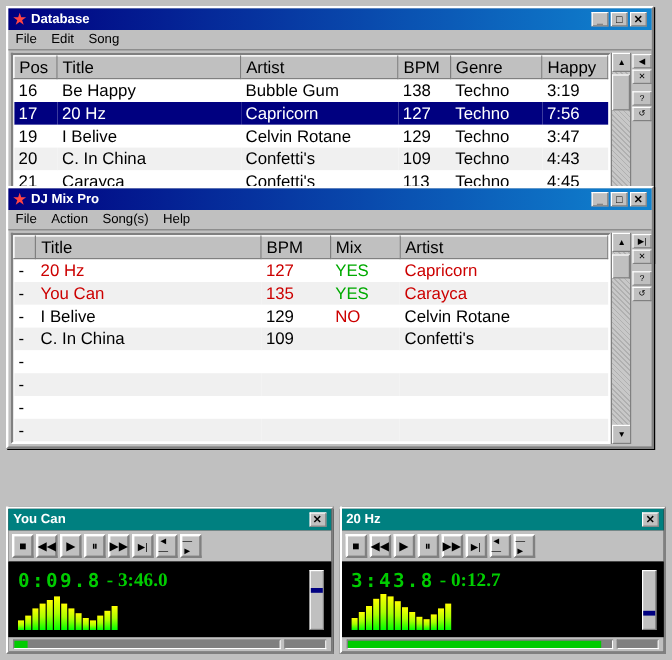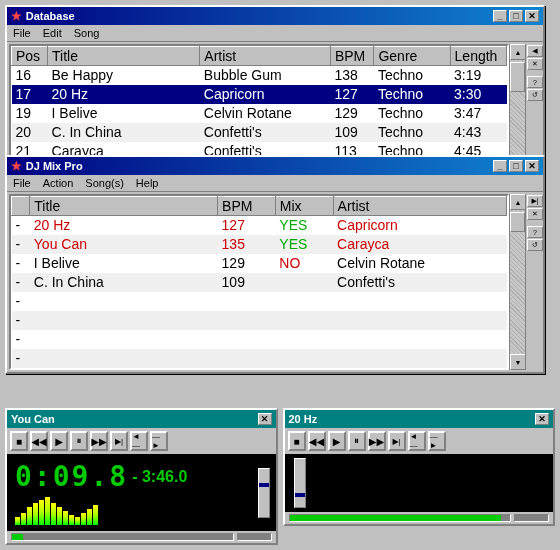--- a/index.html
+++ b/index.html
@@ -185,26 +185,26 @@
       background: #000000;
       color: #00cc00;
       font-family: monospace;
       font-size: 20px;
       font-weight: bold;
       letter-spacing: 2px;
       min-width: 70px;
     }
 
     .time-display-large {
-      font-size: 28px;
+      font-size: 16px;
     }
 
     .time-display-neg {
       color: #00cc00;
-      font-family: Liberation Sans, sans-serif;
+      font-family: Liberation Serif, serif;
       font-size: 18px;
       font-weight: bold;
     }
 
     .eq-bars {
       display: flex;
       align-items: flex-end;
       gap: 1px;
       height: 30px;
       background: #000;
@@ -269,39 +269,39 @@
   <div style="display:flex; margin:2px;">
     <div style="flex:1; border:2px solid; border-color:#808080 #fff #fff #808080; background:white; overflow:hidden;">
       <table class="data-table">
         <thead>
           <tr>
             <th style="width:30px;">Pos</th>
             <th style="width:140px;">Title</th>
             <th style="width:120px;">Artist</th>
             <th style="width:40px;">BPM</th>
             <th style="width:70px;margin-left:12px;">Genre</th>
-            <th style="width:50px;">Length</th>
+            <th style="width:50px;">Happy</th>
           </tr>
         </thead>
         <tbody id="db-tbody">
         <tr>
               <td>16</td>
               <td>Be Happy</td>
               <td>Bubble Gum</td>
               <td>138</td>
               <td>Techno</td>
               <td>3:19</td>
             </tr>
             <tr class="selected">
               <td>17</td>
               <td>20 Hz</td>
               <td>Capricorn</td>
               <td>127</td>
               <td>Techno</td>
-              <td>3:30</td>
+              <td>7:56</td>
             </tr>
             <tr>
               <td>19</td>
               <td>I Belive</td>
               <td>Celvin Rotane</td>
               <td>129</td>
               <td>Techno</td>
               <td>3:47</td>
             </tr>
             <tr>
@@ -535,20 +535,42 @@
         <div class="ctrl-btn ctrl-btn-sm">■</div>
         <div class="ctrl-btn ctrl-btn-sm">◀◀</div>
         <div class="ctrl-btn ctrl-btn-sm">▶</div>
         <div class="ctrl-btn ctrl-btn-sm">⏸</div>
         <div class="ctrl-btn ctrl-btn-sm">▶▶</div>
         <div class="ctrl-btn ctrl-btn-sm" style="font-size:8px;">▶|</div>
         <div class="ctrl-btn ctrl-btn-sm" style="font-size:8px;">◄—</div>
         <div class="ctrl-btn ctrl-btn-sm" style="font-size:8px;">—►</div>
       </div>
       <div class="player-display">
+        <div style="flex:1; background:#000; padding:2px;">
+          <div style="display:flex; align-items:center; gap:4px;">
+            <div class="time-display time-display-large">3:43.8</div>
+            <div class="time-display-neg" style="font-size:16px;">- 0:12.7</div>
+          </div>
+          <div class="eq-bars" id="p2-eq" style="margin-top:4px; height:28px;">
+          <div style="width: 5px; height: 10px; background: linear-gradient(to top, rgb(0, 255, 0), rgb(170, 255, 0), rgb(255, 255, 0));"></div>
+              <div style="width: 5px; height: 15px; background: linear-gradient(to top, rgb(0, 255, 0), rgb(170, 255, 0), rgb(255, 255, 0));"></div>
+              <div style="width: 5px; height: 20px; background: linear-gradient(to top, rgb(0, 255, 0), rgb(170, 255, 0), rgb(255, 255, 0));"></div>
+              <div style="width: 5px; height: 26px; background: linear-gradient(to top, rgb(0, 255, 0), rgb(170, 255, 0), rgb(255, 255, 0));"></div>
+              <div style="width: 5px; height: 30px; background: linear-gradient(to top, rgb(0, 255, 0), rgb(170, 255, 0), rgb(255, 255, 0));"></div>
+              <div style="width: 5px; height: 28px; background: linear-gradient(to top, rgb(0, 255, 0), rgb(170, 255, 0), rgb(255, 255, 0));"></div>
+              <div style="width: 5px; height: 24px; background: linear-gradient(to top, rgb(0, 255, 0), rgb(170, 255, 0), rgb(255, 255, 0));"></div>
+              <div style="width: 5px; height: 19px; background: linear-gradient(to top, rgb(0, 255, 0), rgb(170, 255, 0), rgb(255, 255, 0));"></div>
+              <div style="width: 5px; height: 15px; background: linear-gradient(to top, rgb(0, 255, 0), rgb(170, 255, 0), rgb(255, 255, 0));"></div>
+              <div style="width: 5px; height: 11px; background: linear-gradient(to top, rgb(0, 255, 0), rgb(170, 255, 0), rgb(255, 255, 0));"></div>
+              <div style="width: 5px; height: 9px; background: linear-gradient(to top, rgb(0, 255, 0), rgb(170, 255, 0), rgb(255, 255, 0));"></div>
+              <div style="width: 5px; height: 13px; background: linear-gradient(to top, rgb(0, 255, 0), rgb(170, 255, 0), rgb(255, 255, 0));"></div>
+              <div style="width: 5px; height: 18px; background: linear-gradient(to top, rgb(0, 255, 0), rgb(170, 255, 0), rgb(255, 255, 0));"></div>
+              <div style="width: 5px; height: 22px; background: linear-gradient(to top, rgb(0, 255, 0), rgb(170, 255, 0), rgb(255, 255, 0));"></div>
+            </div>
+        </div>
         <div style="width:12px; height:50px; background:#c0c0c0; border:1px solid; border-color:#fff #808080 #808080 #fff; margin-left:3px; position:relative;">
           <div style="position:absolute; top:70%; left:0; right:0; height:4px; background:#000080;"></div>
         </div>
       </div>
       <div style="background:#c0c0c0; padding:2px 4px; display:flex; align-items:center; gap:3px;">
         <div style="flex:1; height:8px; background:#808080; border:1px solid; border-color:#808080 #fff #fff #808080; position:relative;">
           <div style="width:96%; height:100%; background:#00cc00;"></div>
         </div>
         <div style="width:35px; height:8px; background:#808080; border:1px solid; border-color:#808080 #fff #fff #808080;"></div>
       </div>

